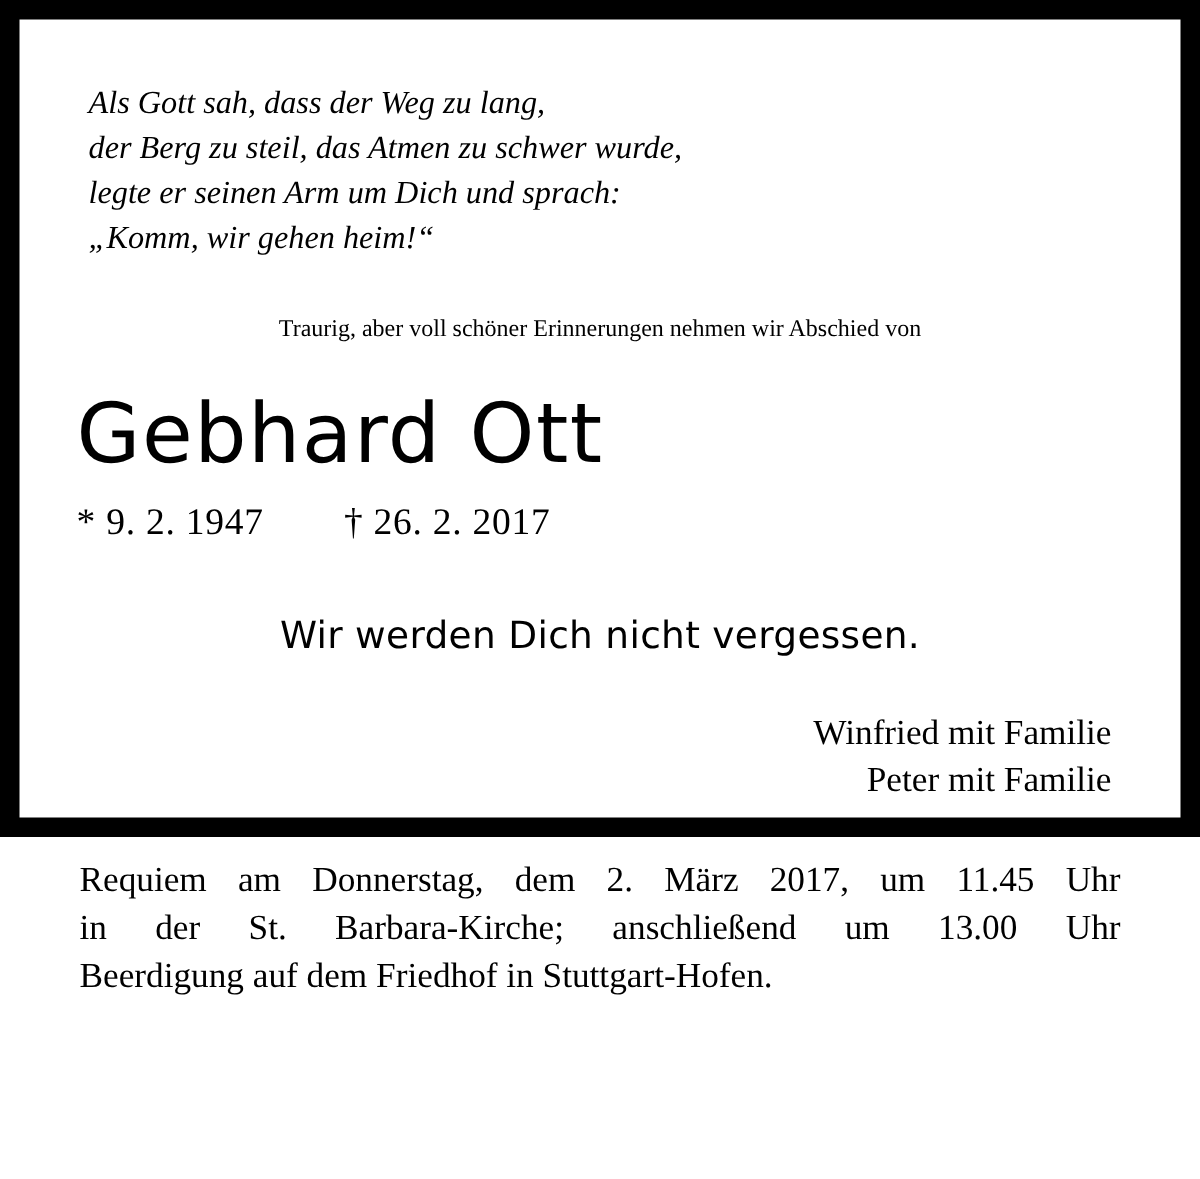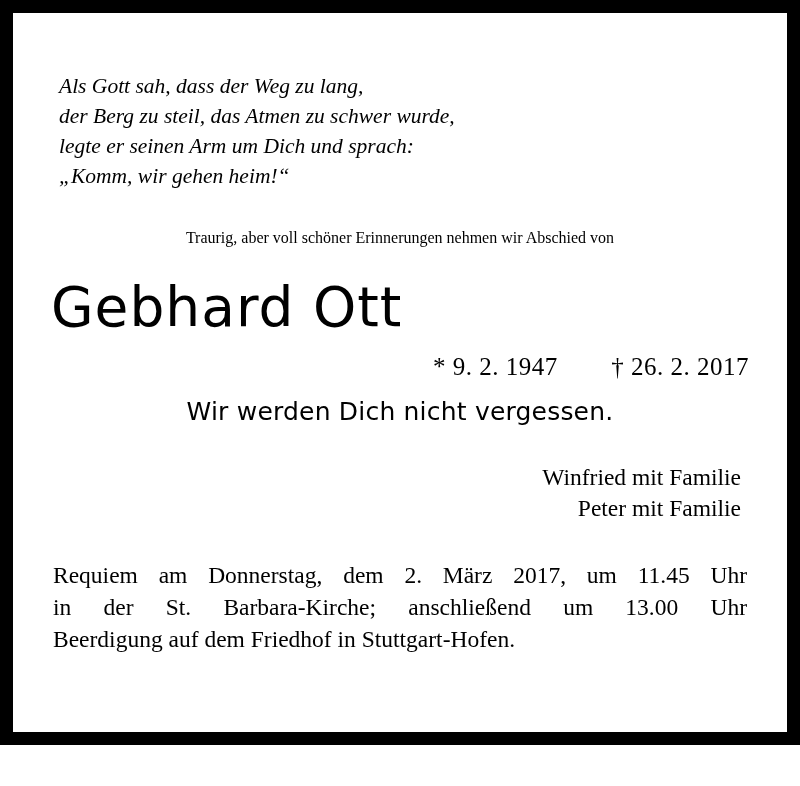--- a/index.html
+++ b/index.html
@@ -9,24 +9,24 @@
   }
   body {
     width: 800px;
     height: 786px;
     font-family: "Liberation Serif", serif;
     color: #000000;
   }
   .notice {
     box-sizing: border-box;
     width: 800px;
-    height: 745px;
+    height: 558px;
     border: 13px solid #000000;
     background: #ffffff;
-    padding: 48px 38px 24px 38px;
+    padding: 30px 38px 24px 38px;
     display: flex;
     flex-direction: column;
   }
   .poem {
     font-style: italic;
     font-size: 21.5px;
     line-height: 1.40;
     text-align: left;
     margin: 10px 0 0 8px;
     white-space: pre-line;
@@ -39,34 +39,34 @@
   }
   .name {
     text-align: left;
     font-family: "DejaVu Sans", sans-serif;
     font-size: 55px;
     letter-spacing: 1px;
     margin-top: 26px;
     font-weight: 400;
   }
   .dates {
-    text-align: right;
+    text-align: left;
     font-size: 25px;
     margin-top: 14px;
     letter-spacing: 0.5px;
   }
   .dates .gap {
     display: inline-block;
     width: 40px;
   }
   .farewell {
     text-align: center;
     font-family: "DejaVu Sans", sans-serif;
     font-size: 25px;
-    margin-top: 16px;
+    margin-top: 46px;
     letter-spacing: 0.2px;
   }
   .mourners {
     text-align: right;
     font-size: 23.5px;
     line-height: 1.33;
     margin-top: 36px;
     margin-right: 8px;
   }
   .service {

